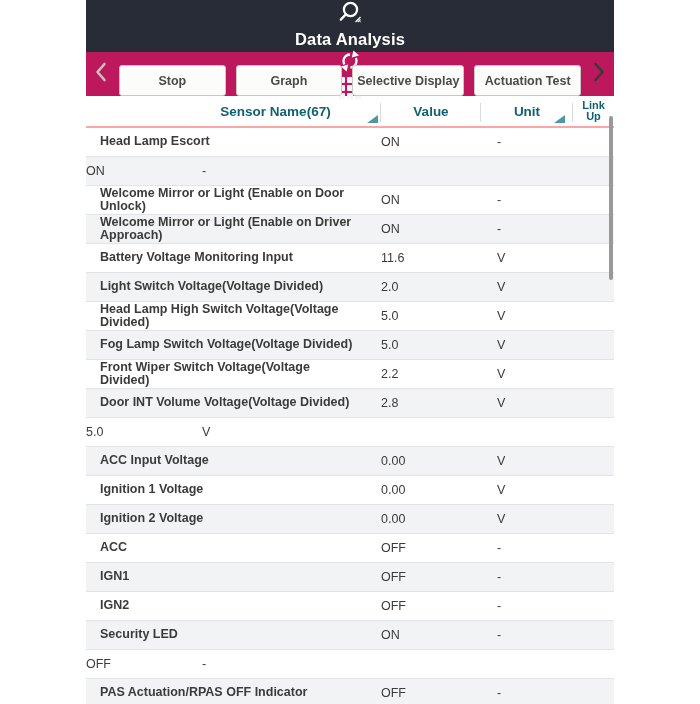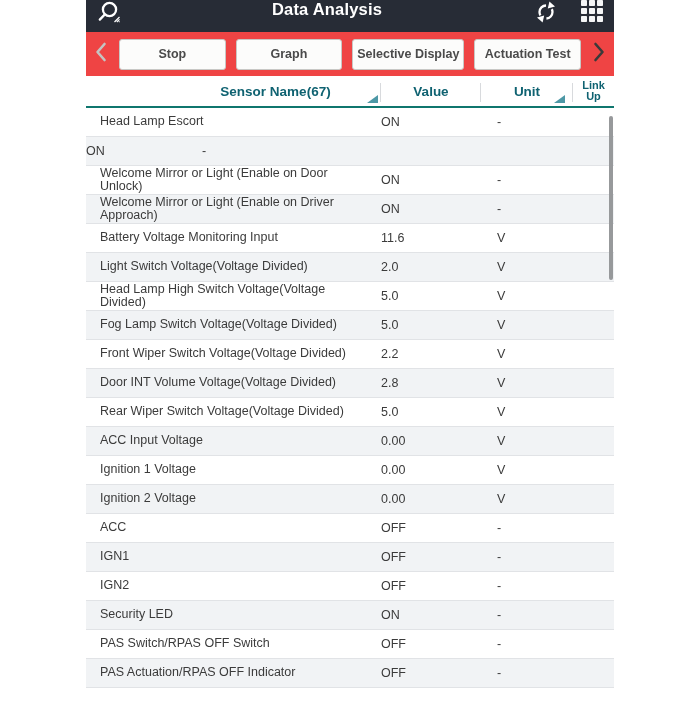--- a/index.html
+++ b/index.html
@@ -8,55 +8,55 @@
     width: 700px; height: 704px; background: #ffffff; overflow: hidden;
     font-family: "Liberation Sans", sans-serif;
   }
   .app {
     width: 528px; height: 704px; margin: 0 auto; position: relative;
     background: #ffffff; overflow: hidden;
   }
 
   
   .titlebar {
-    height: 32px; background: #272c36; display: flex; align-items: flex-start;
+    height: 52px; background: #272c36; display: flex; align-items: center; flex-direction: column;
   }
   .tb-btn {
     width: 45px; display: flex; align-items: center; justify-content: center;
     cursor: pointer;
   }
   .tb-sep { width: 1px; background: #3a414b; }
   .tb-title {
     flex: 1; display: flex; align-items: center; justify-content: center;
     color: #ffffff; font-weight: bold; font-size: 16.5px; letter-spacing: 0.2px;
   }
 
   
   .toolbar {
-    height: 44px; background: #ef4444; display: flex; align-items: center;
+    height: 44px; background: #be185d; display: flex; align-items: flex-end;
     padding: 0 2px;
   }
   .chev {
     width: 26px; height: 100%; display: flex; align-items: center;
     justify-content: center; cursor: pointer; flex: 0 0 auto;
   }
   .toolbar-btns { display: flex; flex: 1; align-items: center; }
   .tbar-btn {
     flex: 1; height: 31px; margin: 0 5px; background: #fcfcfb;
     border: 1px solid #c8c8c5; border-radius: 3px;
     font-family: "Liberation Sans", sans-serif;
     font-size: 12.5px; font-weight: bold; color: #4a4a4a;
     display: flex; align-items: center; justify-content: center;
     white-space: nowrap; padding: 0 4px; cursor: pointer;
   }
 
   
   .thead {
     height: 32px; background: #ffffff; display: flex;
-    border-bottom: 2px solid #0f766e;
+    border-bottom: 2px solid #fca5a5;
   }
   .th {
     position: relative; display: flex; align-items: center; justify-content: center;
     color: #0f6271; font-weight: bold; font-size: 13.5px; cursor: pointer;
   }
   .th-sensor { width: 295px; padding-left: 84px; }
   .th-value  { width: 100px; }
   .th-unit   { width: 92px; }
   .th-link   { flex: 1; font-size: 11px; line-height: 11.5px; text-align: center;
                padding: 0 6px; }
@@ -72,21 +72,21 @@
   .tri-unit   { right: 8px; }
 
   
   .tbody { background: #ffffff; }
   .row {
     display: flex; align-items: center; height: 29px;
     border-bottom: 1px solid #e1e3e6; font-size: 12.5px; color: #3b3b3b;
     cursor: pointer; background: #ffffff;
   }
   .row:nth-child(even) { background: #f1f3f5; }
-  .cell-name  { width: 295px; padding: 0 24px 0 14px; line-height: 13.5px; }
+  .cell-name  { width: 295px; padding: 0 24px 0 14px; line-height: 13.5px; font-weight: bold; }
   .cell-value { width: 92px; text-align: left; }
   .cell-unit  { width: 100px; padding-left: 24px; }
   .cell-link  { flex: 1; }
 
   
   .scroll-thumb {
     position: absolute; top: 116px; right: 1px; width: 4px; height: 164px;
     background: #97999b; border-radius: 2px;
   }
 </style>
@@ -246,21 +246,20 @@
       </div>
 
       <div class="row">
         <div class="cell-name">Door INT Volume Voltage(Voltage Divided)</div>
         <div class="cell-value">2.8</div>
         <div class="cell-unit">V</div>
         <div class="cell-link"></div>
       </div>
 
       <div class="row">
-        <div class="cell-name">Rear Wiper Switch Voltage(Voltage Divided)</div>
         <div class="cell-value">5.0</div>
         <div class="cell-unit">V</div>
         <div class="cell-link"></div>
       </div>
 
       <div class="row">
         <div class="cell-name">ACC Input Voltage</div>
         <div class="cell-value">0.00</div>
         <div class="cell-unit">V</div>
         <div class="cell-link"></div>
@@ -302,21 +301,20 @@
       </div>
 
       <div class="row">
         <div class="cell-name">Security LED</div>
         <div class="cell-value">ON</div>
         <div class="cell-unit">-</div>
         <div class="cell-link"></div>
       </div>
 
       <div class="row">
-        <div class="cell-name">PAS Switch/RPAS OFF Switch</div>
         <div class="cell-value">OFF</div>
         <div class="cell-unit">-</div>
         <div class="cell-link"></div>
       </div>
 
       <div class="row">
         <div class="cell-name">PAS Actuation/RPAS OFF Indicator</div>
         <div class="cell-value">OFF</div>
         <div class="cell-unit">-</div>
         <div class="cell-link"></div>

